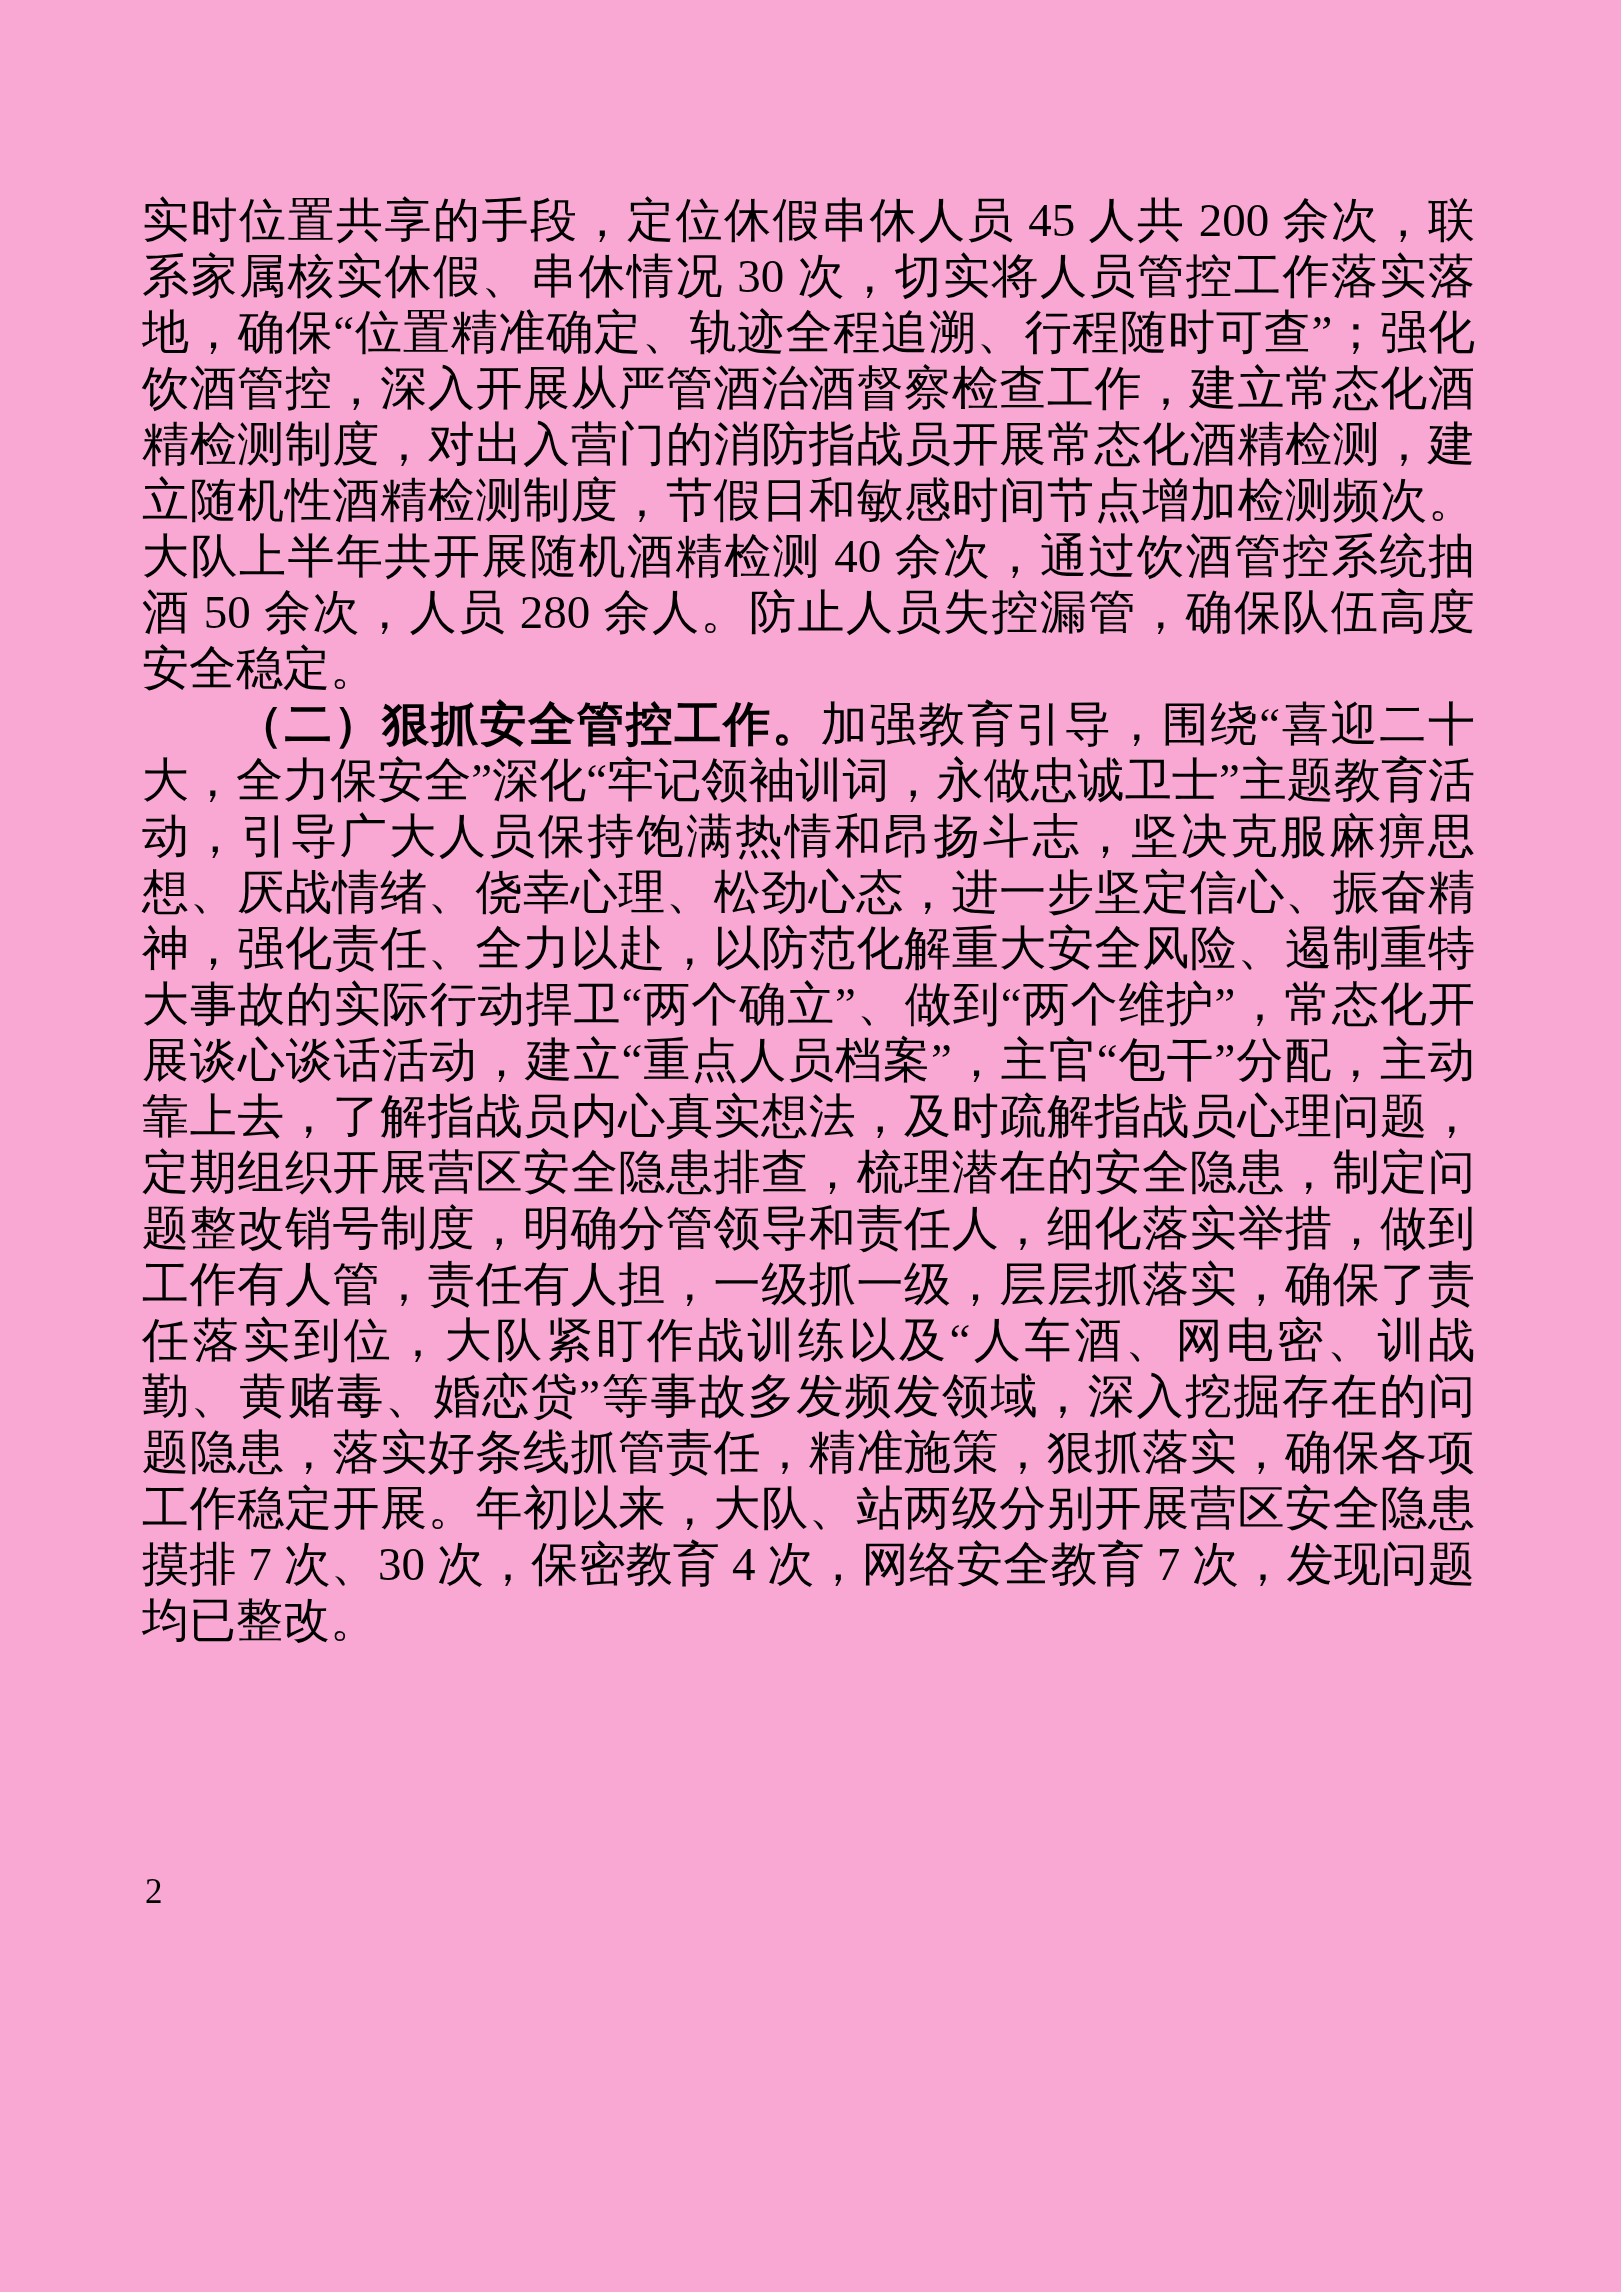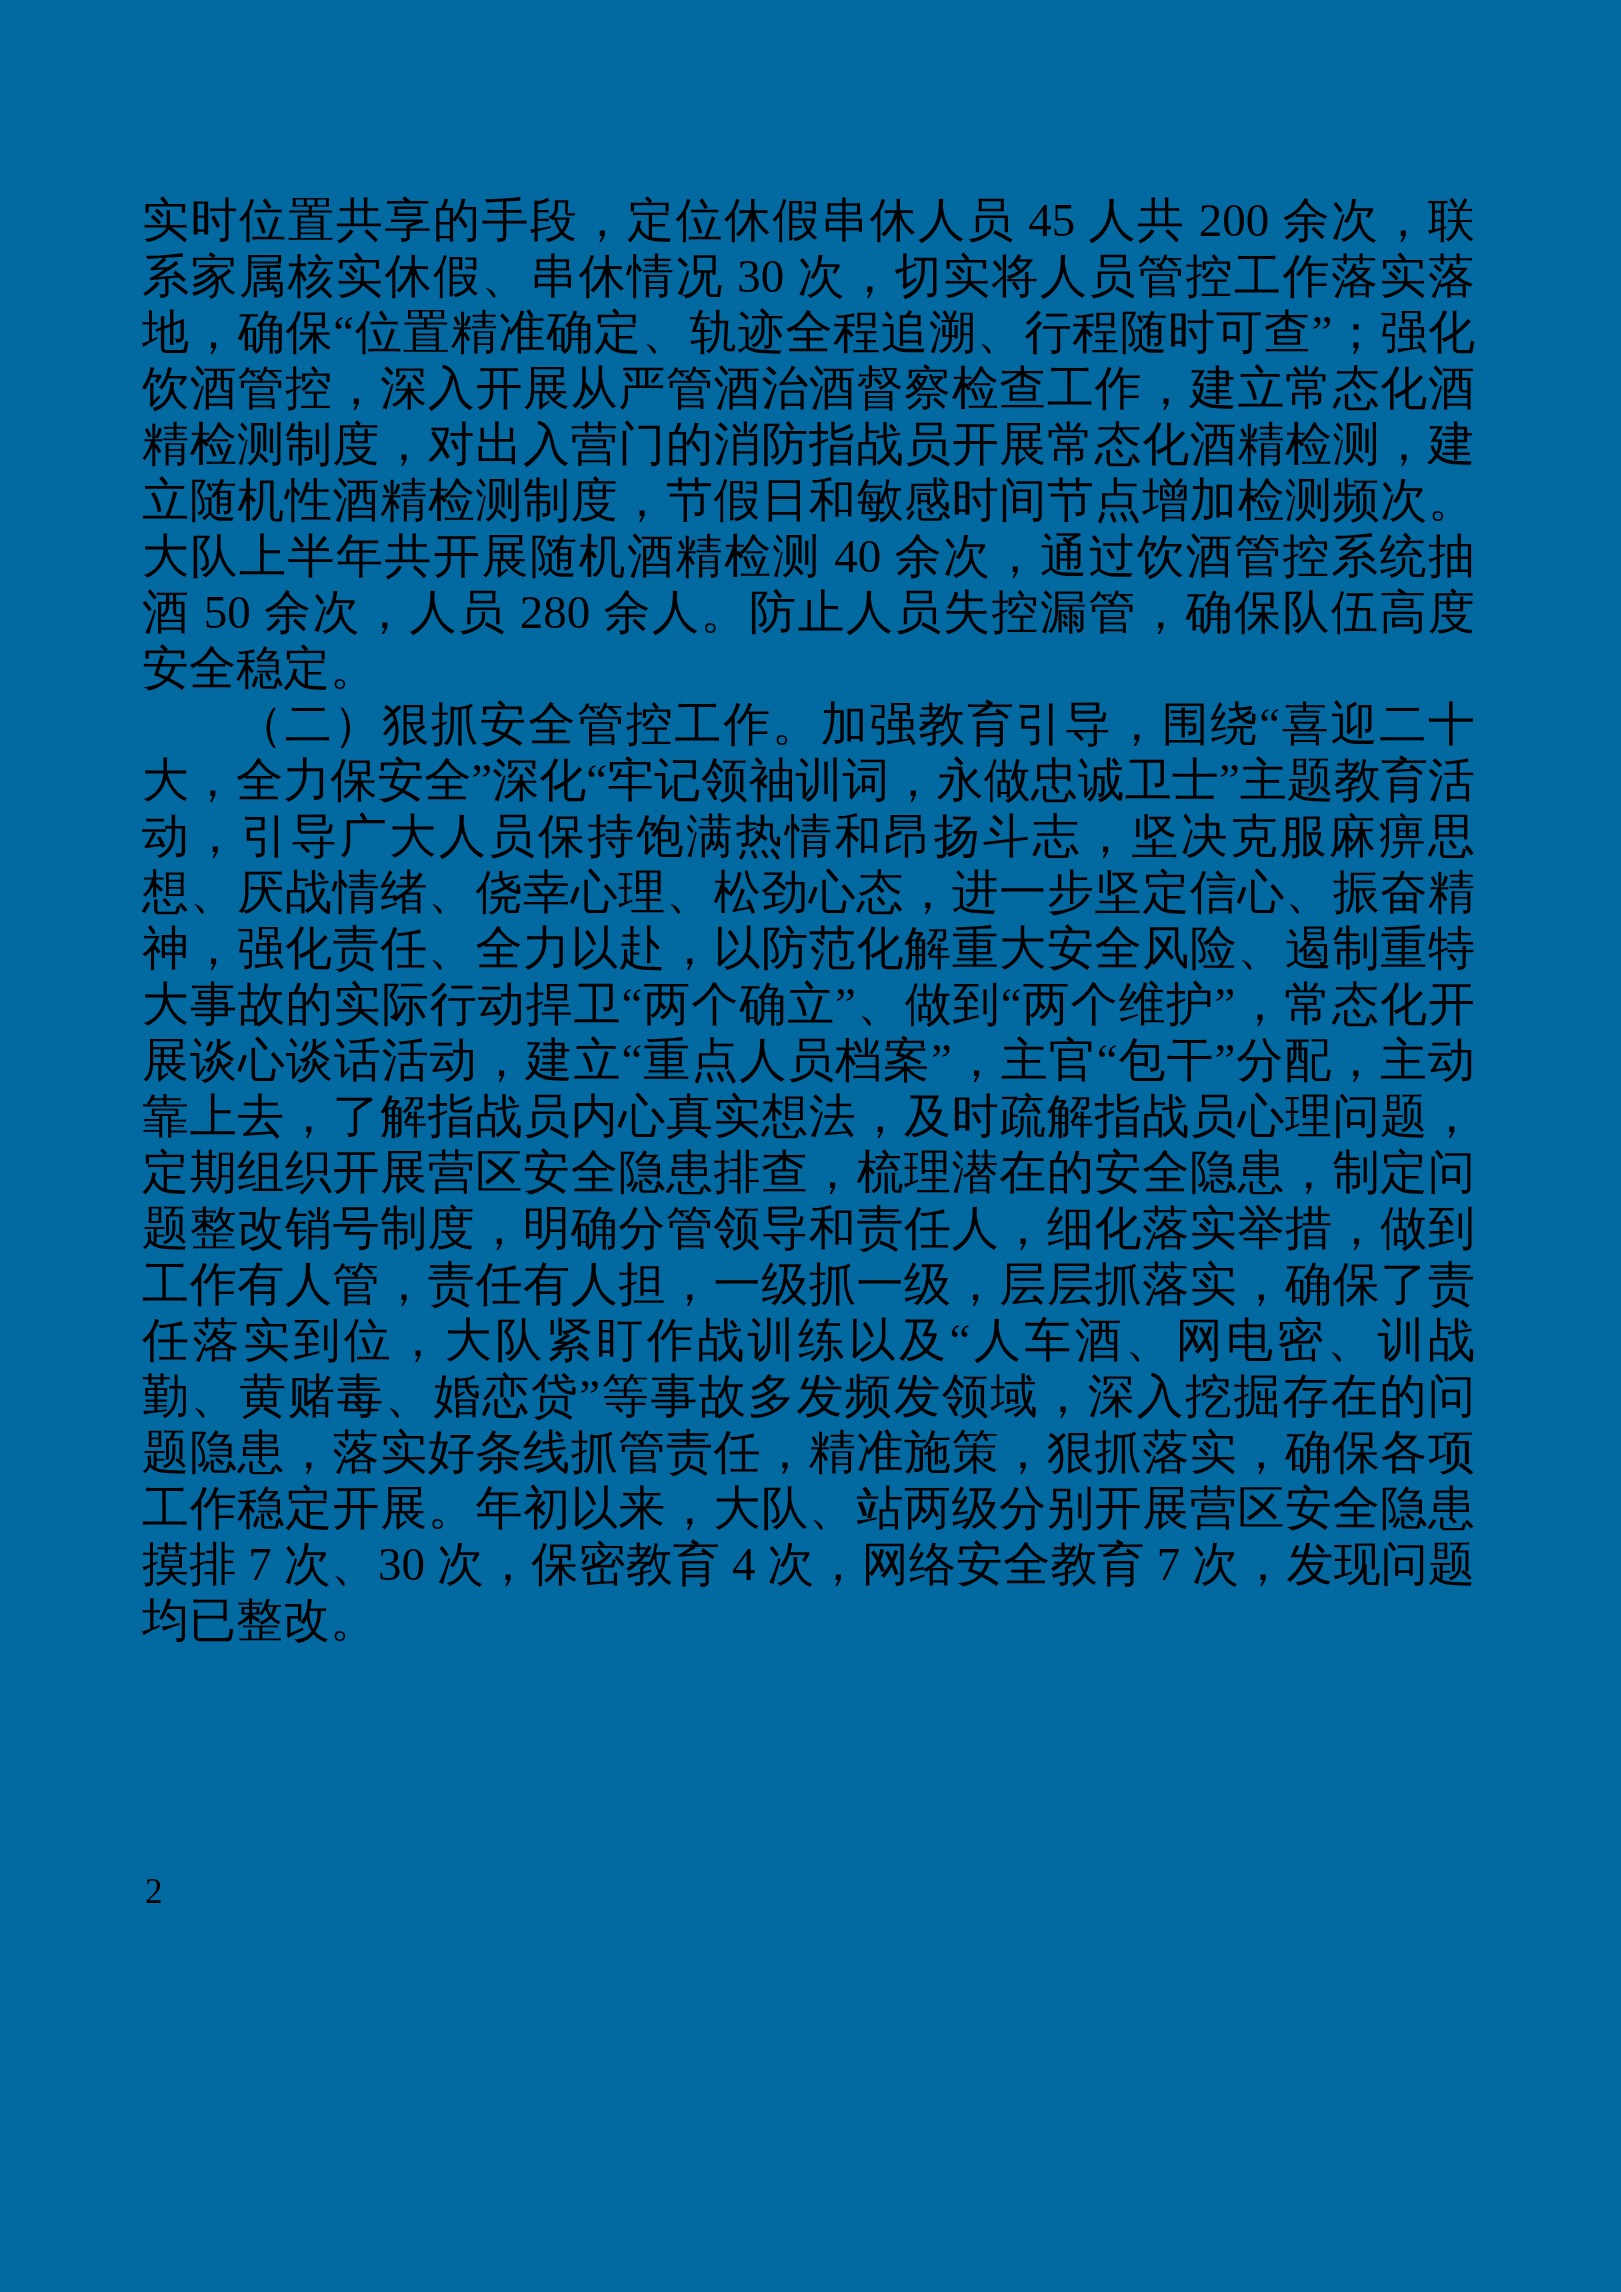--- a/index.html
+++ b/index.html
@@ -14,42 +14,42 @@
     font-family: "Liberation Serif", "DejaVu Serif", serif;
     position: relative;
     overflow: hidden;
   }
   .page {
     position: absolute;
     top: 0;
     left: 0;
     width: 1621px;
     height: 2293px;
-    background: #0369a1;
+    background: #f9a8d4;
   }
   .content {
     position: absolute;
     top: 192px;
     left: 142px;
     width: 1333px;
   }
   p.doc-para {
     margin: 0;
     padding: 0;
     font-size: 47px;
     line-height: 56px;
     text-align: justify;
     text-justify: inter-ideograph;
     letter-spacing: 0px;
   }
   p.doc-para.indent {
     text-indent: 2em;
   }
   .bold-lead {
-    font-weight: normal;
+    font-weight: bold;
   }
   .page-number {
     position: absolute;
     left: 145px;
     top: 1870px;
     font-size: 35px;
     line-height: 43px;
     color: #000000;
   }
 </style>

